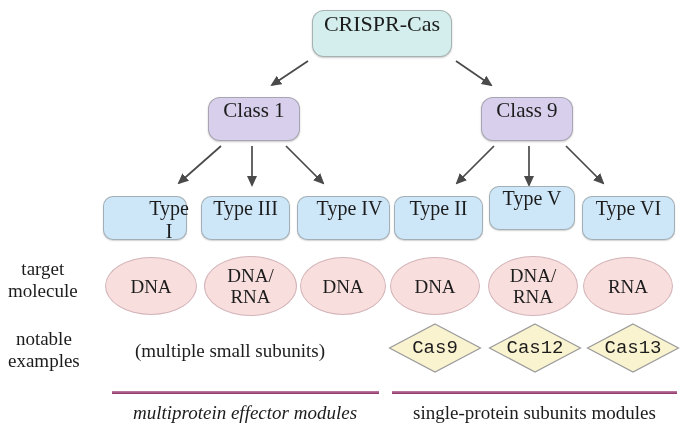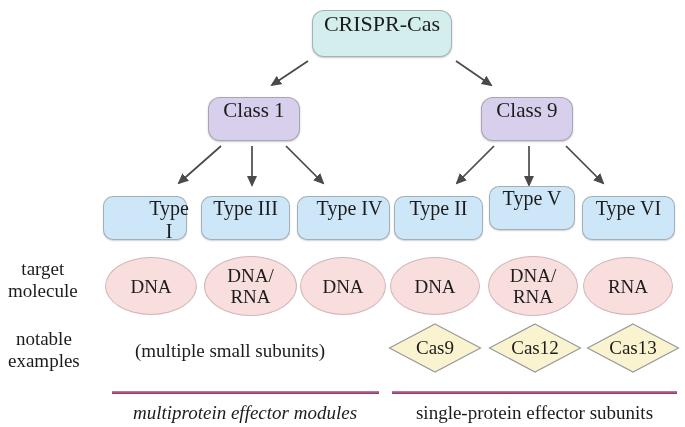--- a/index.html
+++ b/index.html
@@ -30,21 +30,21 @@
     position:absolute;display:flex;align-items:center;justify-content:center;
     box-sizing:border-box;text-align:center;border-radius:50%;
     background:var(--target-ellipse);border:1px solid #d3b4b8;
     font-size:19px;line-height:21px;white-space:pre-line;
   }
   .diamond{position:absolute;width:94px;height:50px;}
   .diamond svg{position:absolute;left:0;top:0;width:100%;height:100%;}
   .diamond polygon{fill:var(--example-diamond);stroke:#9a9a9a;stroke-width:1.2;}
   .dlabel{
     position:absolute;left:0;top:0;right:0;bottom:0;
-    display:flex;align-items:center;justify-content:center;font-size:19px;
+    display:flex;align-items:center;justify-content:center;font-size:19px;font-family:Liberation Mono, monospace;
   }
   .row-label{
     position:absolute;left:8px;font-size:19px;line-height:22px;white-space:pre-line;text-align:center;
   }
   .note{
     position:absolute;text-align:center;font-size:19px;
   }
   .underline{
     position:absolute;top:391px;height:3px;
     background:linear-gradient(#c183a8,var(--underline));
@@ -139,15 +139,15 @@
     <svg viewBox="0 0 94 50" preserveAspectRatio="none">
       <polygon points="47,1 92.5,25 47,49 1.5,25"></polygon>
     </svg>
     <span class="dlabel">Cas13</span>
   </div>
 
   <div class="underline" style="left:112px;width:267px;"></div>
   <div class="underline" style="left:392px;width:285px;"></div>
 
   <div class="group-label" style="left:110px;width:270px;font-style:italic;">multiprotein effector modules</div>
-  <div class="group-label" style="left:390px;width:289px;">single-protein effector subunits</div>
+  <div class="group-label" style="left:390px;width:289px;">single-protein subunits modules</div>
 
 </div>
 
 </body></html>

